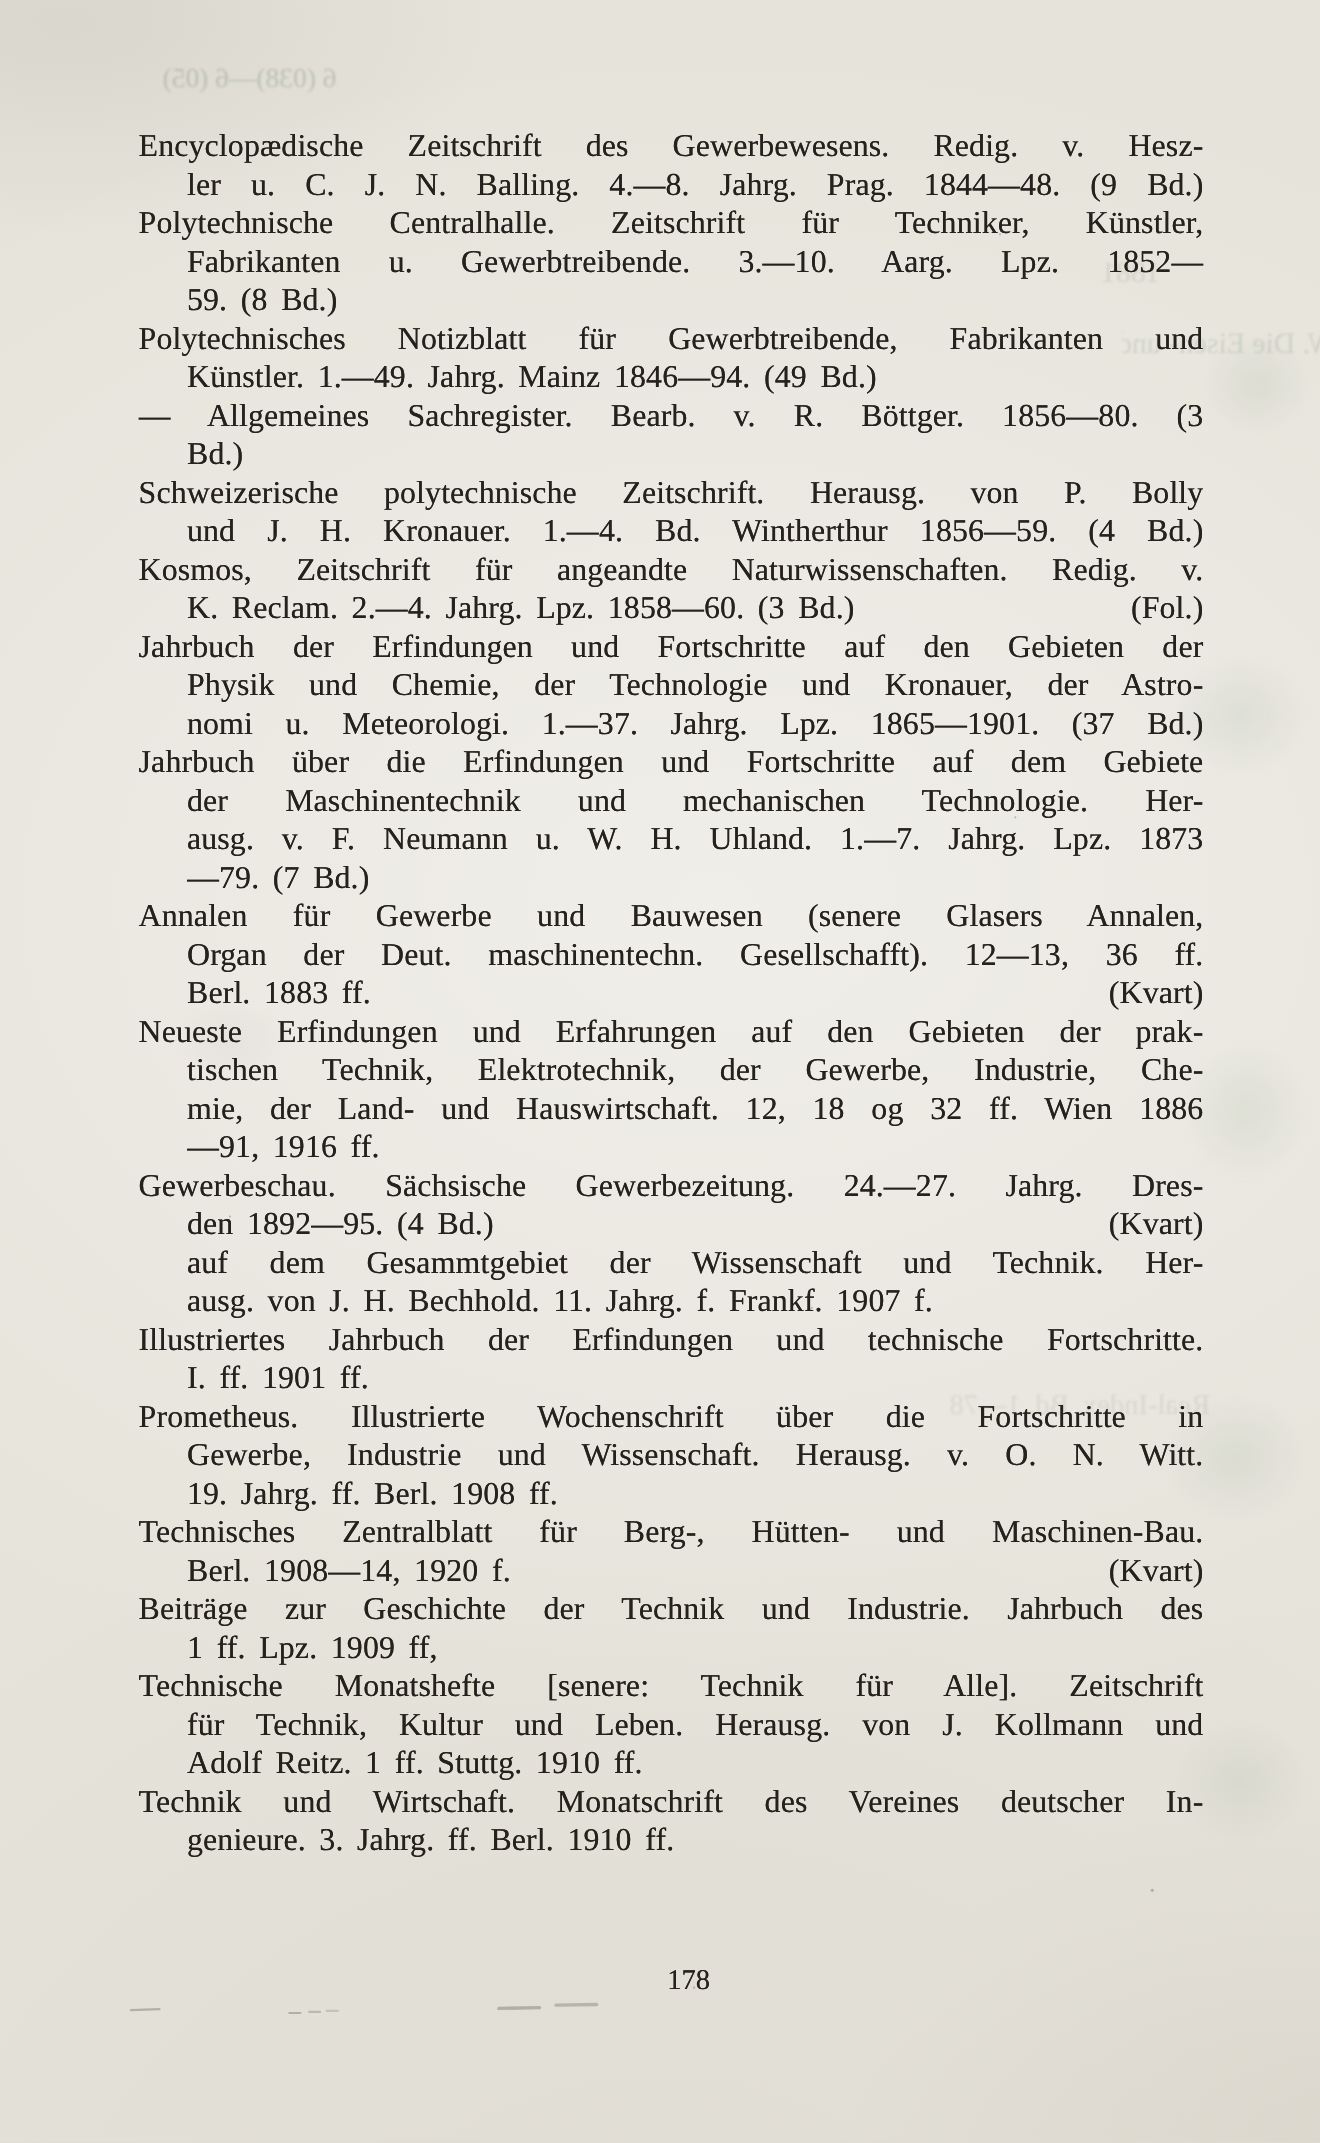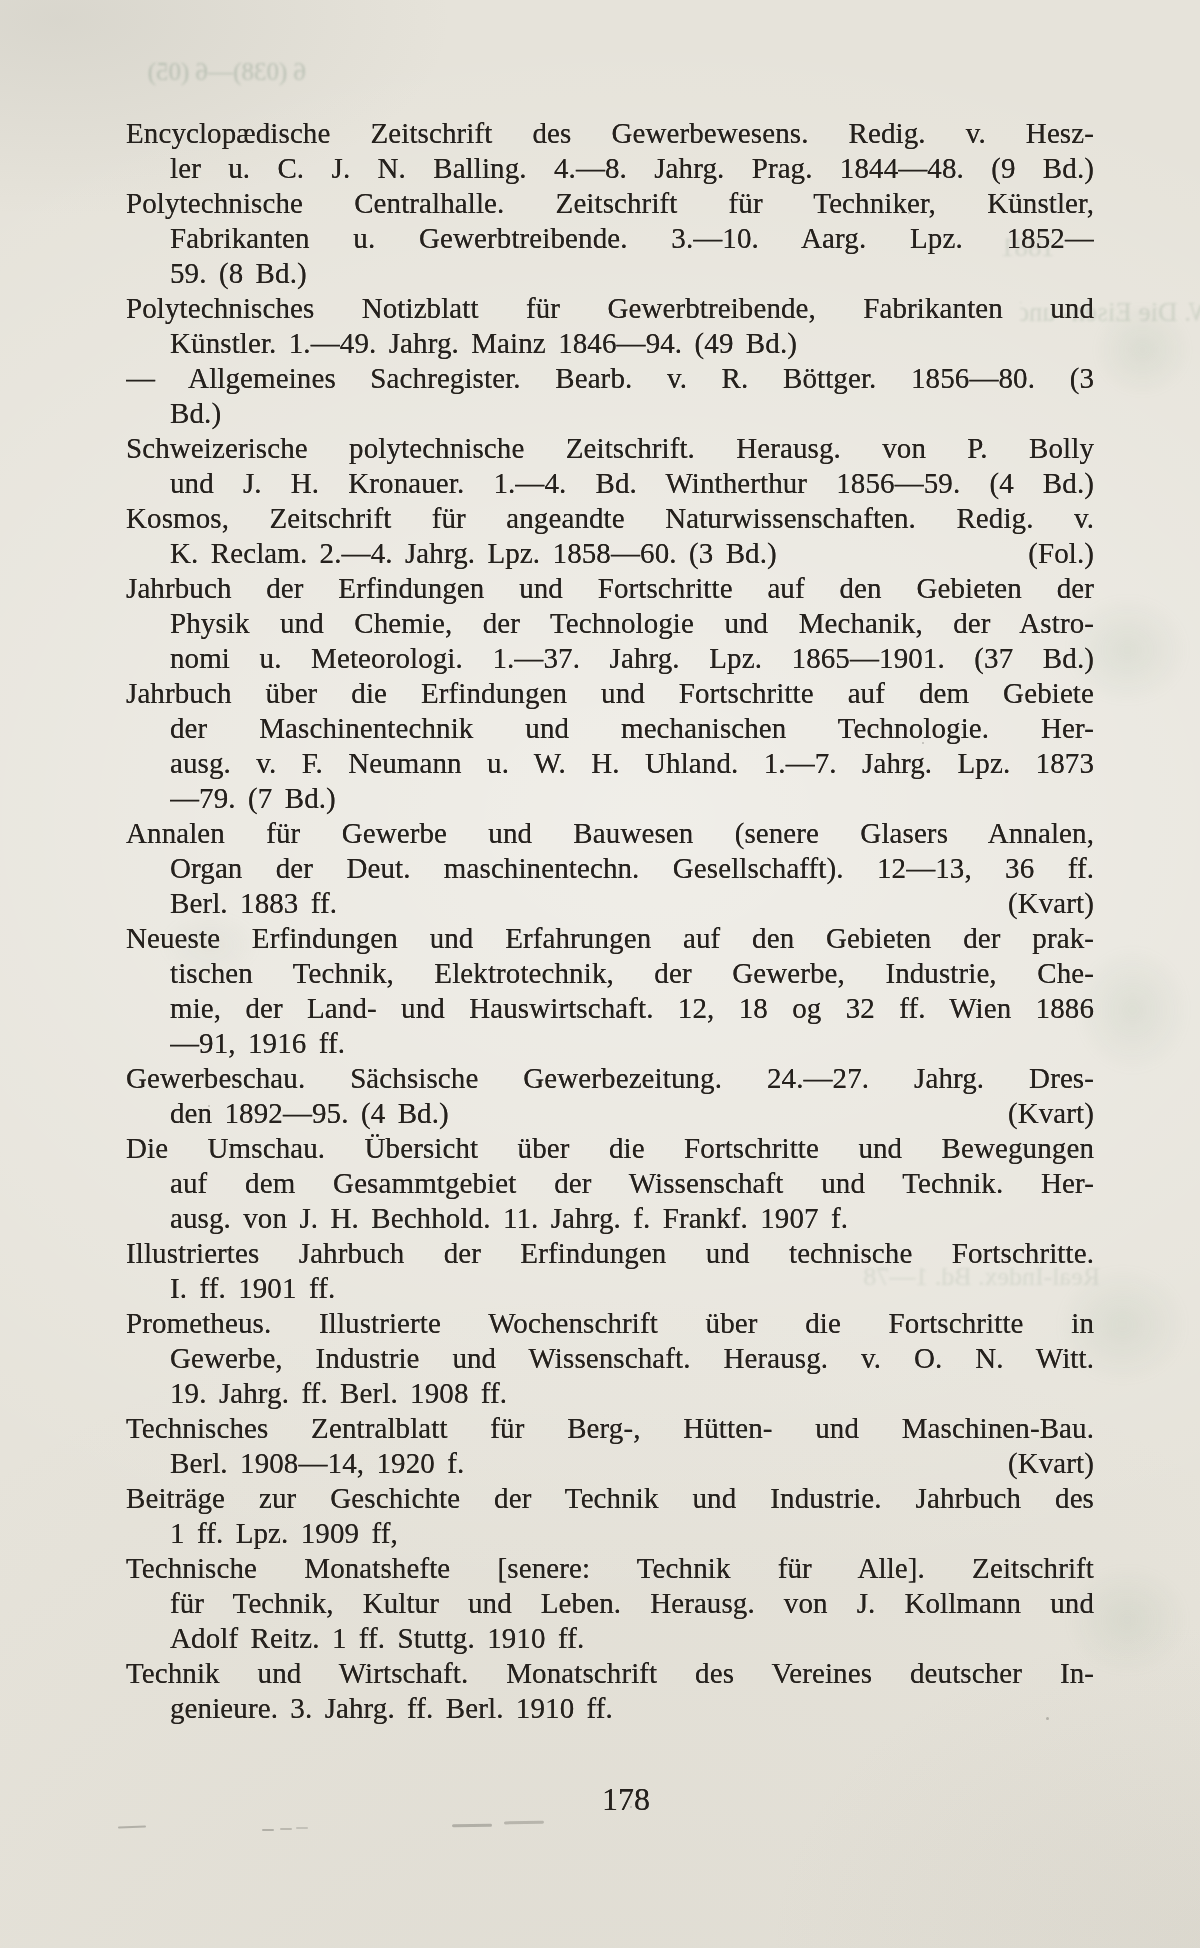--- a/index.html
+++ b/index.html
@@ -26,21 +26,21 @@
   }
   .entry{margin:0;}
   .line{height:35px;overflow:hidden;text-align:left;}
   .line.just{text-align:justify;text-align-last:justify;font-family:Liberation Serif, serif;}
   .line.last{word-spacing:5px;white-space:nowrap;}
   .line.cont{margin-left:44px;}
   .line.split{display:flex;justify-content:space-between;white-space:nowrap;word-spacing:5px;gap:48px;}
   
   .page-number{
     position:absolute;left:126px;top:1782px;width:968px;
-    font-size:32px;line-height:35px;text-align:center;
+    font-size:26px;line-height:35px;text-align:center;
     transform:translateX(16px);
     text-shadow:0 0 0.5px rgba(36,32,28,0.85);
   }
   
   .ghost{
     position:absolute;transform:scaleX(-1);
     color:rgba(148,168,148,0.42);
     filter:blur(0.8px);
     white-space:nowrap;pointer-events:none;
   }
@@ -113,21 +113,21 @@
       </div>
       <div class="entry">
         <div class="line just">Kosmos, Zeitschrift für angeandte Naturwissenschaften. Redig. v.</div>
         <div class="line cont split">
           <span>K. Reclam. 2.—4. Jahrg. Lpz. 1858—60. (3 Bd.)</span>
           <span>(Fol.)</span>
         </div>
       </div>
       <div class="entry">
         <div class="line just">Jahrbuch der Erfindungen und Fortschritte auf den Gebieten der</div>
-        <div class="line cont just">Physik und Chemie, der Technologie und Mechanik, der Astro-</div>
+        <div class="line cont just">Physik und Chemie, der Technologie und Kronauer, der Astro-</div>
         <div class="line cont just">nomi u. Meteorologi. 1.—37. Jahrg. Lpz. 1865—1901. (37 Bd.)</div>
       </div>
       <div class="entry">
         <div class="line just">Jahrbuch über die Erfindungen und Fortschritte auf dem Gebiete</div>
         <div class="line cont just">der Maschinentechnik und mechanischen Technologie. Her-</div>
         <div class="line cont just">ausg. v. F. Neumann u. W. H. Uhland. 1.—7. Jahrg. Lpz. 1873</div>
         <div class="line cont last">—79. (7 Bd.)</div>
       </div>
       <div class="entry">
         <div class="line just">Annalen für Gewerbe und Bauwesen (senere Glasers Annalen,</div>
@@ -144,21 +144,20 @@
         <div class="line cont last">—91, 1916 ff.</div>
       </div>
       <div class="entry">
         <div class="line just">Gewerbeschau. Sächsische Gewerbezeitung. 24.—27. Jahrg. Dres-</div>
         <div class="line cont split">
           <span>den 1892—95. (4 Bd.)</span>
           <span>(Kvart)</span>
         </div>
       </div>
       <div class="entry">
-        <div class="line just">Die Umschau. Übersicht über die Fortschritte und Bewegungen</div>
         <div class="line cont just">auf dem Gesammtgebiet der Wissenschaft und Technik. Her-</div>
         <div class="line cont last">ausg. von J. H. Bechhold. 11. Jahrg. f. Frankf. 1907 f.</div>
       </div>
       <div class="entry">
         <div class="line just">Illustriertes Jahrbuch der Erfindungen und technische Fortschritte.</div>
         <div class="line cont last">I. ff. 1901 ff.</div>
       </div>
       <div class="entry">
         <div class="line just">Prometheus. Illustrierte Wochenschrift über die Fortschritte in</div>
         <div class="line cont just">Gewerbe, Industrie und Wissenschaft. Herausg. v. O. N. Witt.</div>

